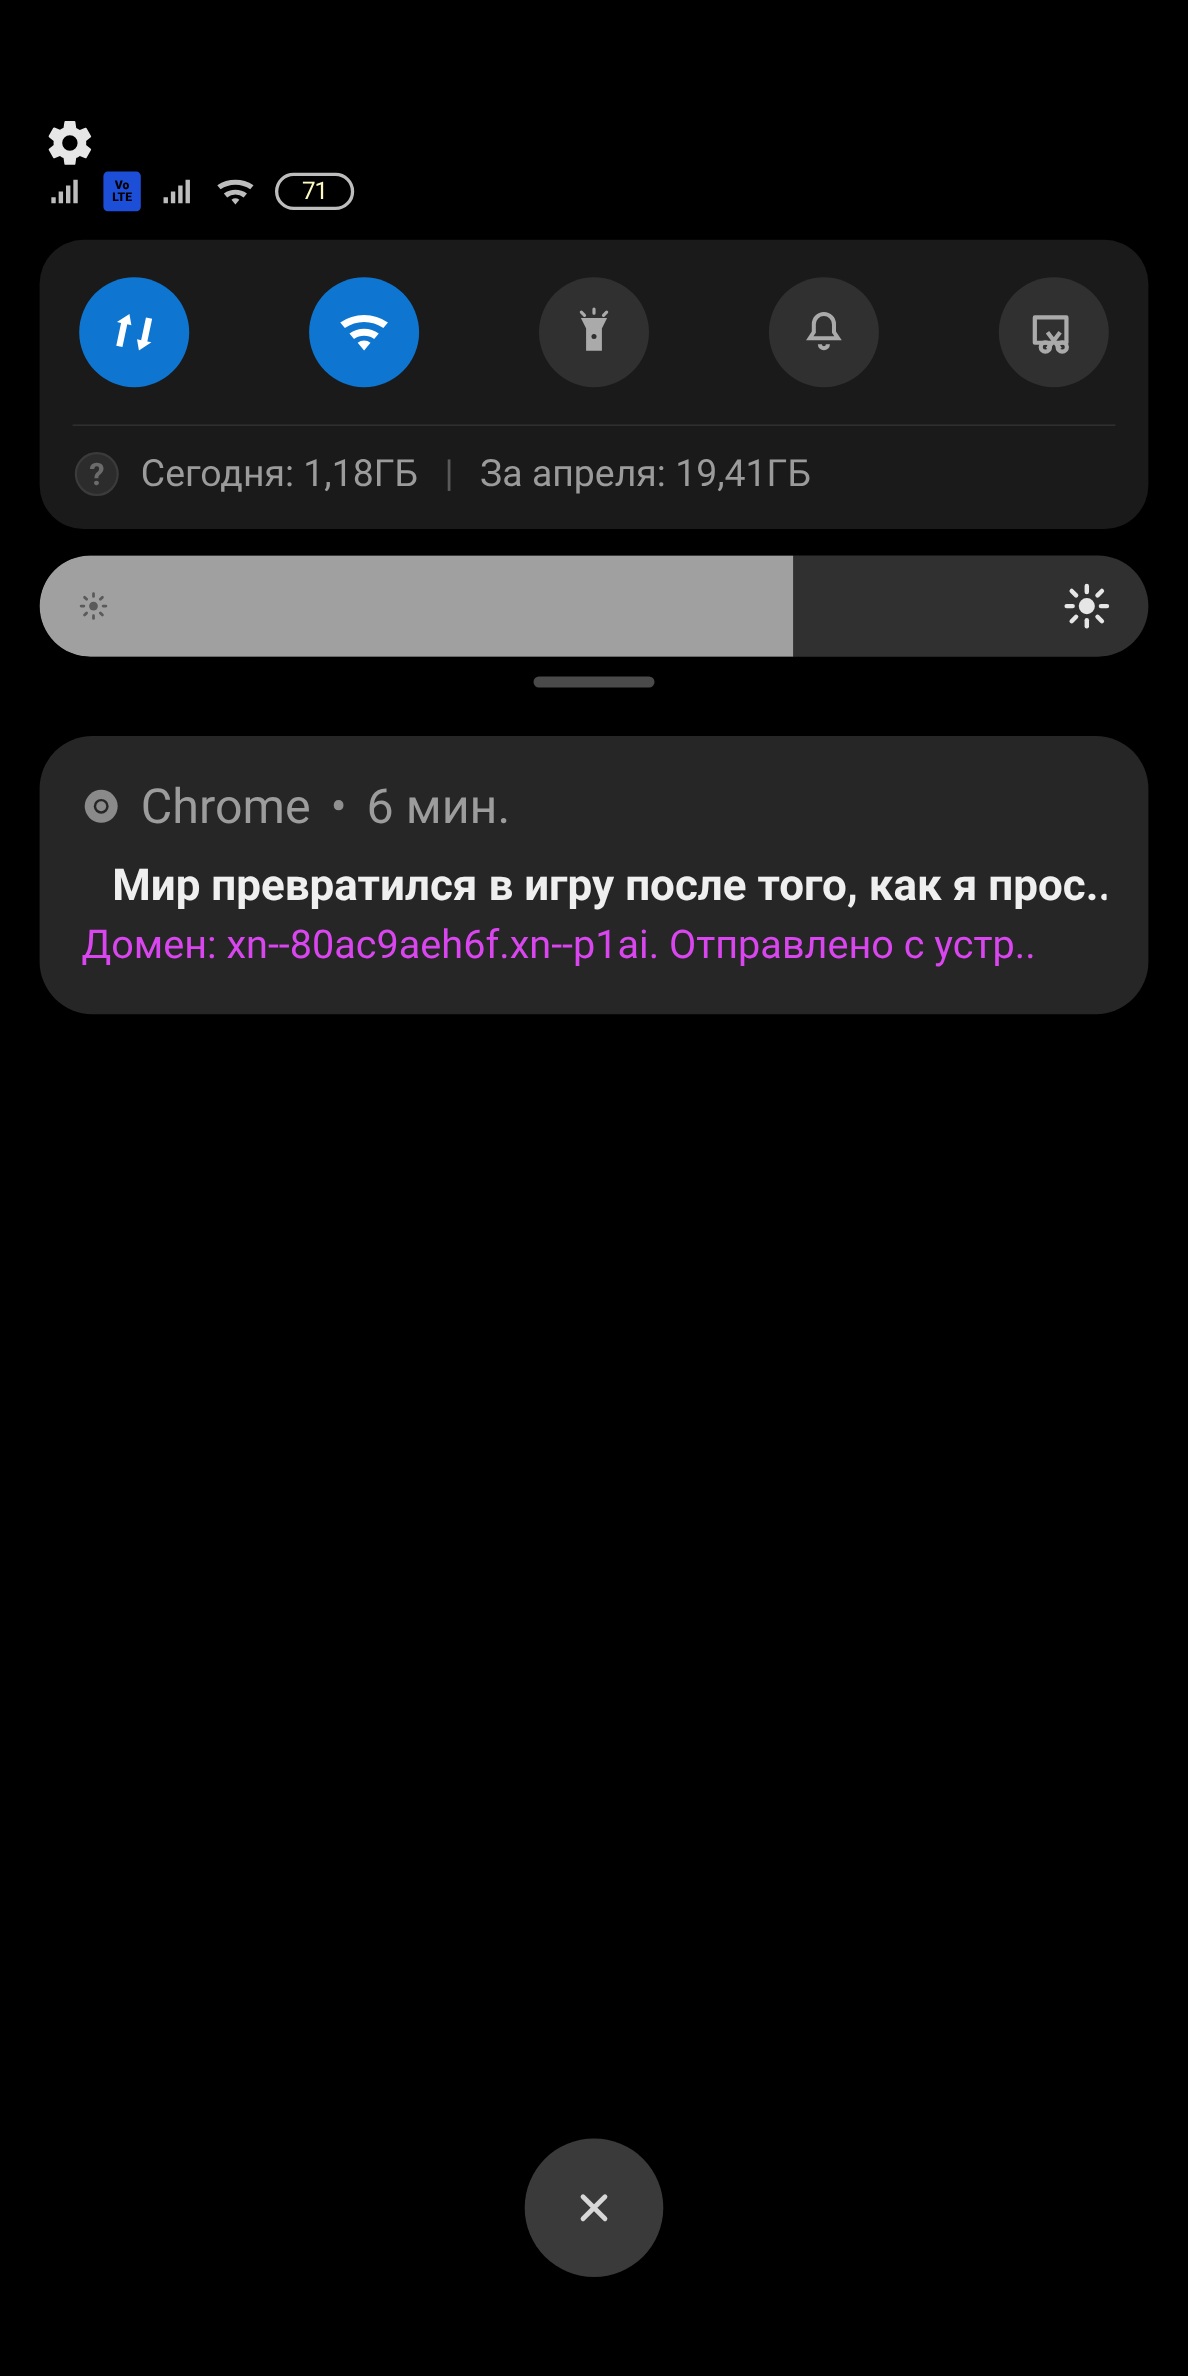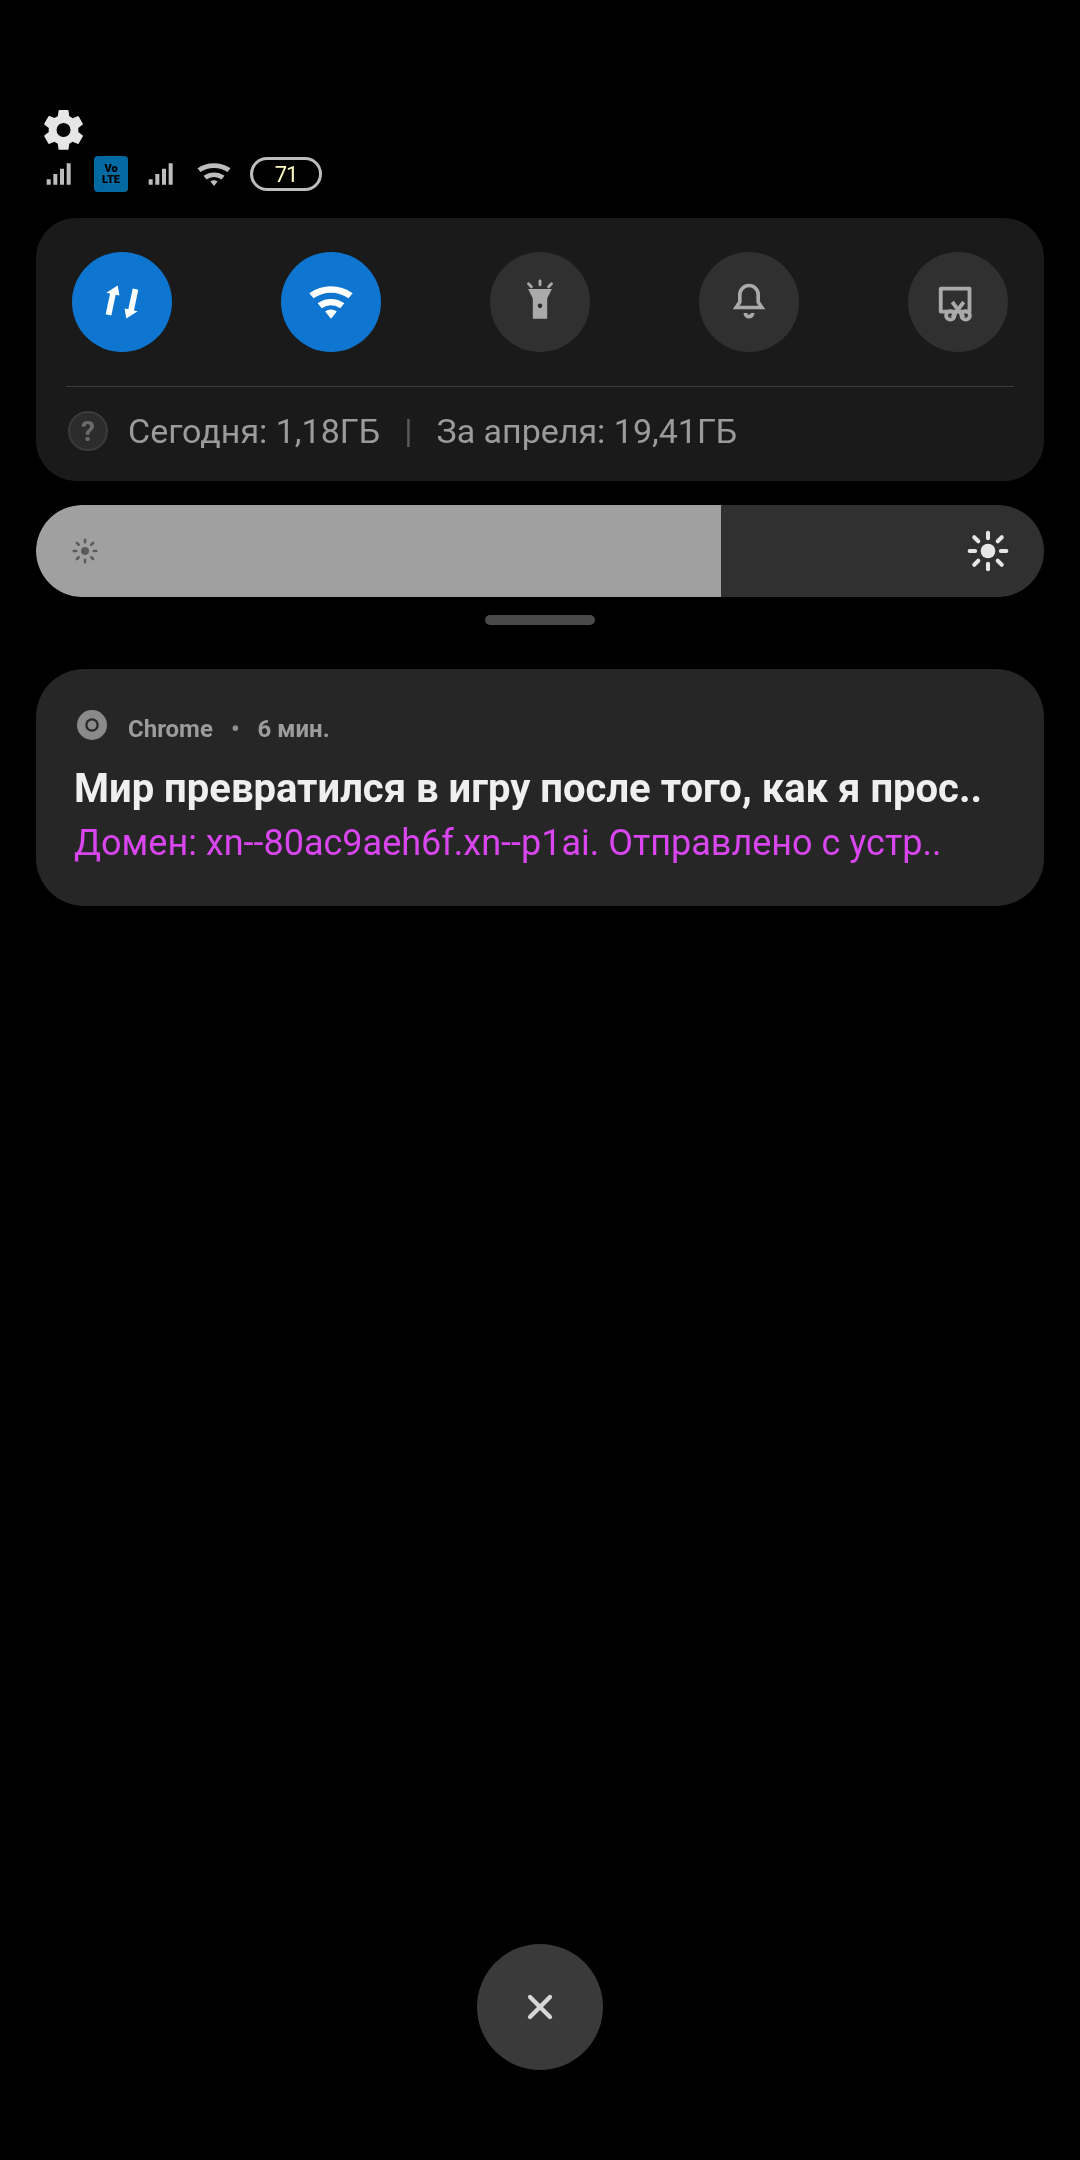--- a/index.html
+++ b/index.html
@@ -25,29 +25,29 @@
   .usage-div { color: #5a5a5a; padding: 0 4px; }
 
   .brightness { margin: 24px 36px 0 36px; height: 92px; background: #303030; border-radius: 46px; position: relative; overflow: hidden; }
   .brightness-fill { position: absolute; left: 0; top: 0; bottom: 0; width: 68%; background: #a0a0a0; border-radius: 46px 0 0 46px; }
   .brightness .sun-left { position: absolute; left: 34px; top: 50%; transform: translateY(-50%); }
   .brightness .sun-right { position: absolute; right: 34px; top: 50%; transform: translateY(-50%); }
 
   .handle { width: 110px; height: 10px; background: #4a4a4a; border-radius: 5px; margin: 18px auto 0 auto; }
 
   .notif { margin: 44px 36px 0 36px; background: #262626; border-radius: 48px; padding: 38px 38px 42px 38px; }
-  .notif-head { display: flex; align-items: flex-end; gap: 18px; font-size: 24px; color: #9c9c9c; font-weight: 700; margin-bottom: 22px; }
+  .notif-head { display: flex; align-items: center; gap: 18px; font-size: 44px; color: #9c9c9c; font-weight: 400; margin-bottom: 22px; }
   .notif-head .dot { color: #8f8f8f; }
-  .notif-title { font-size: 40px; font-weight: 700; color: #efefef; margin-bottom: 10px; white-space: nowrap; overflow: hidden; }
+  .notif-title { font-size: 40px; font-weight: 700; color: #efefef; margin-bottom: 10px; white-space: nowrap; overflow: hidden; margin-left: 28px; }
   .notif-sub { font-size: 36px; color: #d946ef; white-space: nowrap; overflow: hidden; }
 
   .close { position: absolute; left: 50%; transform: translateX(-50%); bottom: 90px; width: 126px; height: 126px; border-radius: 50%; background: #3a3a3a; display:flex; align-items:center; justify-content:center; }
 
   .batt { width: 72px; height: 34px; border: 3px solid #bdbdbd; border-radius: 17px; display:flex; align-items:center; justify-content:center; font-size: 22px; color:#fef9c3; position:relative; letter-spacing:-1px; }
-  .volte { width: 34px; height: 28px; border-radius: 4px; background:#0369a1; color:#000; font-size:11px; font-weight:900; line-height:1; display:flex; flex-direction:column; align-items:center; justify-content:center; padding:18px 0; }
+  .volte { width: 34px; height: 28px; border-radius: 4px; background:#1d4ed8; color:#000; font-size:11px; font-weight:900; line-height:1; display:flex; flex-direction:column; align-items:center; justify-content:center; padding:18px 0; }
 
   svg { display:block; }
 </style>
 </head>
 <body>
 
 <div class="screen">
 
   <div class="top-row">
     <div class="settings-icon">

